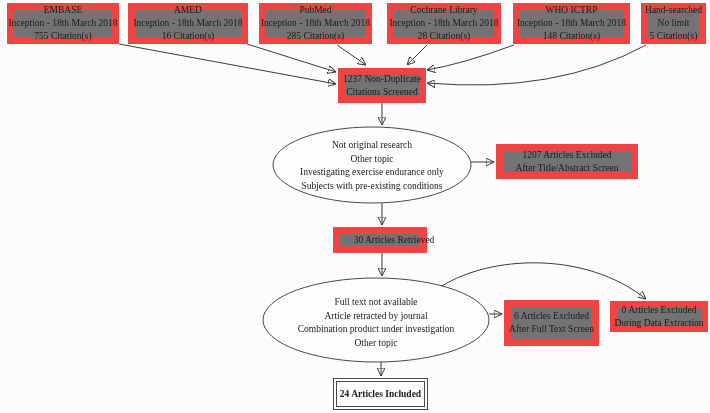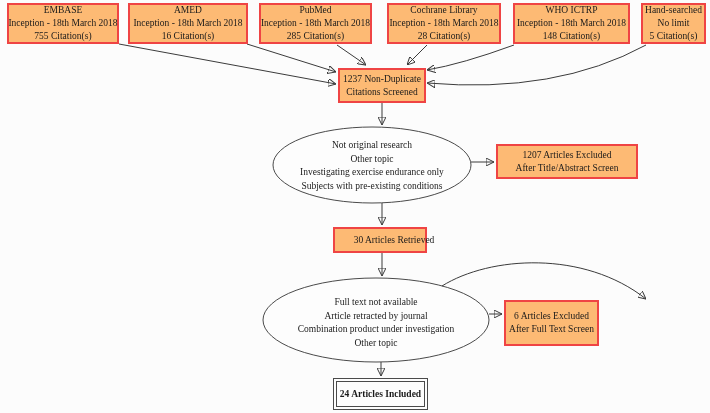--- a/index.html
+++ b/index.html
@@ -11,22 +11,22 @@
     color:#1a1a1a;
     font-size:9.5px;
     line-height:13px;
     overflow:hidden;
   }
   svg.arrows{position:absolute;left:0;top:0;width:710px;height:413px;}
   svg.arrows path, svg.arrows line{stroke:#3b3b3b;stroke-width:1;fill:none;}
   svg.arrows ellipse{stroke:#4a4a4a;stroke-width:1;fill:#fdfdfd;}
   .node{
     position:absolute;
-    background:#fdba74;
-    border:2px solid #ef4444;
+    background:#737373;
+    border:7px solid #ef4444;
     box-sizing:border-box;
     display:flex;flex-direction:column;
     align-items:center;justify-content:center;
     text-align:center;
   }
   .node span{display:block;white-space:nowrap;}
   .etext{
     position:absolute;text-align:center;
     line-height:13.5px;
   }
@@ -134,20 +134,24 @@
     <span>Article retracted by journal</span>
     <span>Combination product under investigation</span>
     <span>Other topic</span>
   </div>
 
   <div class="node" style="left:504px;top:300px;width:95px;height:46px;">
     <span>6 Articles Excluded</span>
     <span>After Full Text Screen</span>
   </div>
 
+  <div class="node" style="left:610px;top:301px;width:98px;height:31px;">
+    <span>0 Articles Excluded</span>
+    <span>During Data Extraction</span>
+  </div>
 
   <div class="double-outer" style="left:333px;top:378px;width:95px;height:32px;font-weight:bold;">
     <div class="double-inner">
       <span>24 Articles Included</span>
     </div>
   </div>
 
 </div>
 
 </body></html>

